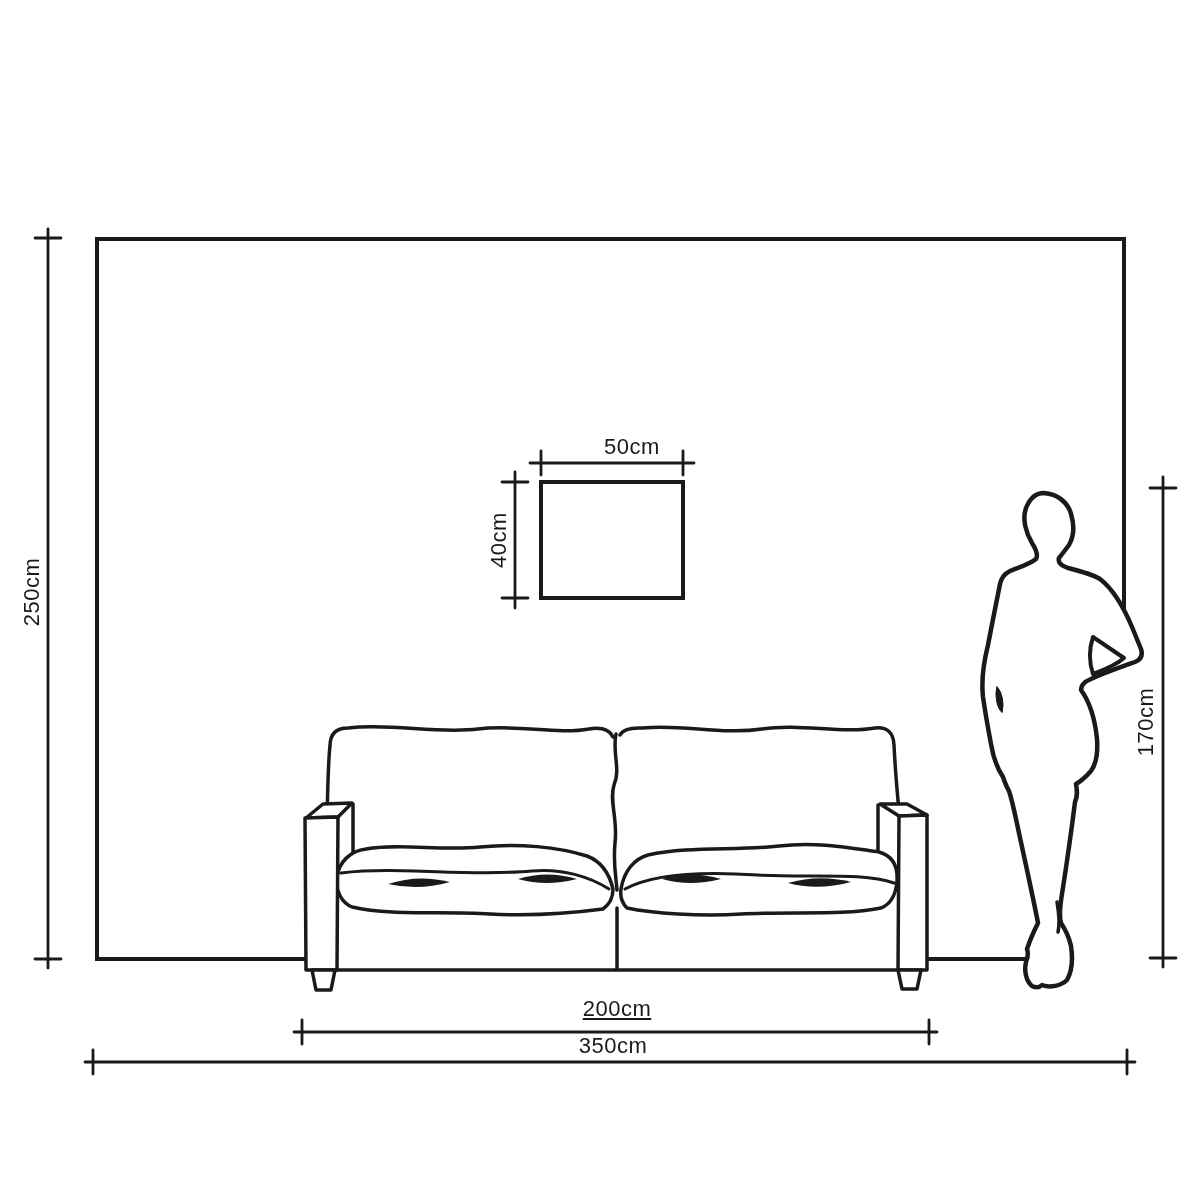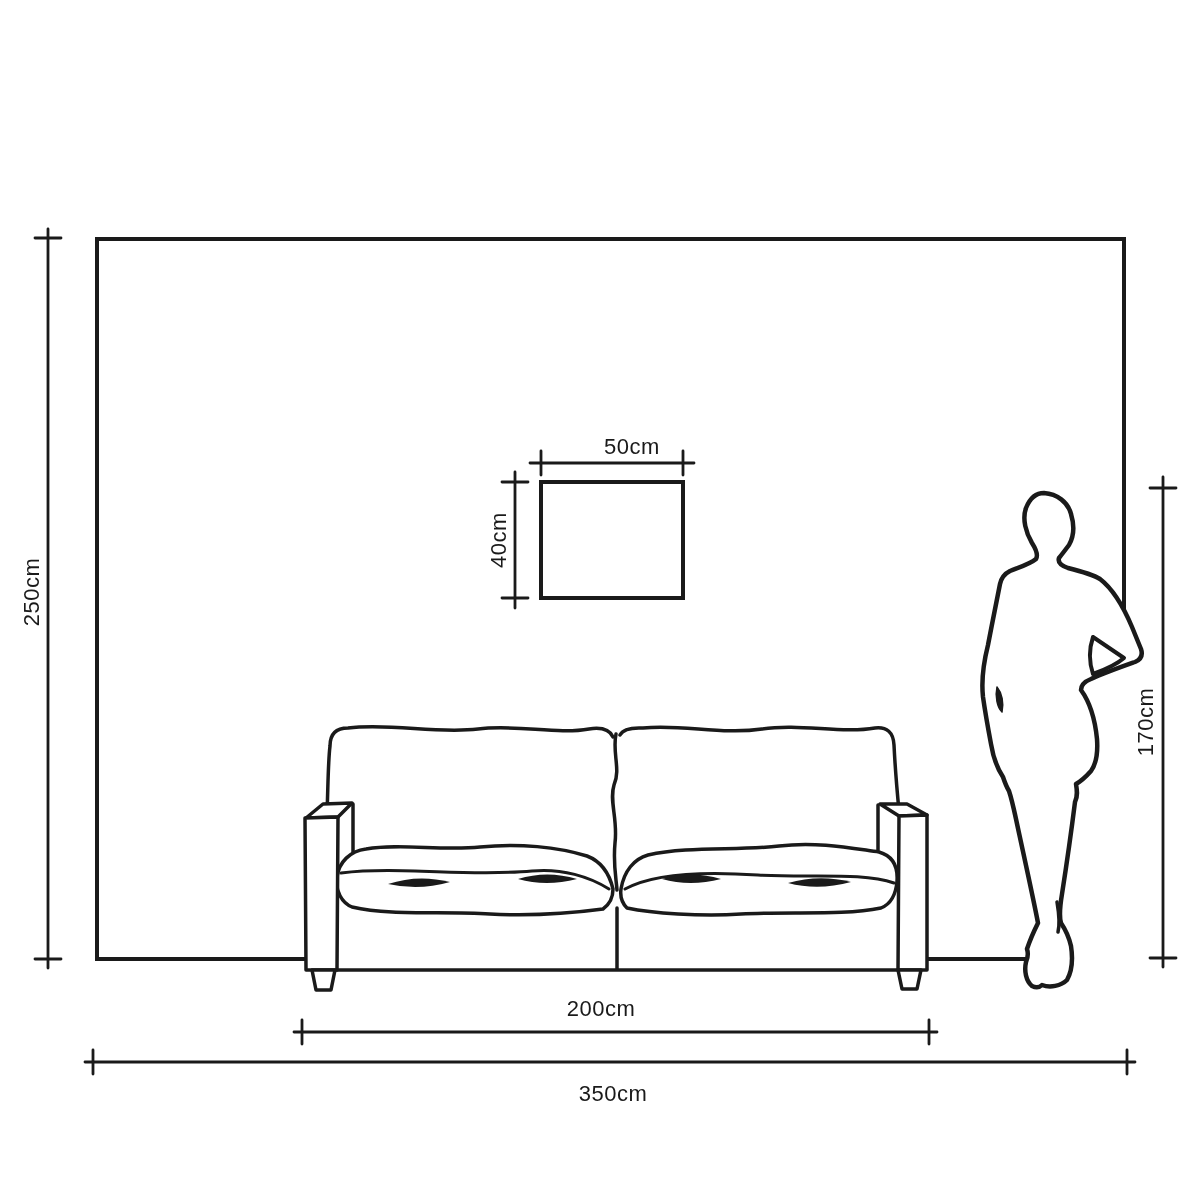--- a/index.html
+++ b/index.html
@@ -129,17 +129,17 @@
   </svg>
 
   <div class="dim-label vertical" style="left:32px;top:592px;">250cm</div>
 
   <div class="dim-label" style="left:632px;top:447px;">50cm</div>
 
   <div class="dim-label vertical" style="left:499px;top:540px;">40cm</div>
 
   <div class="dim-label vertical" style="left:1146px;top:722px;">170cm</div>
 
-  <div class="dim-label" style="left:601px;top:1009px;">200cm</div>
+  <div class="dim-label" style="left:617px;top:1009px;text-decoration:underline;">200cm</div>
 
-  <div class="dim-label" style="left:613px;top:1046px;margin-top:48px;">350cm</div>
+  <div class="dim-label" style="left:613px;top:1046px;">350cm</div>
 
 </div>
 
 </body></html>

